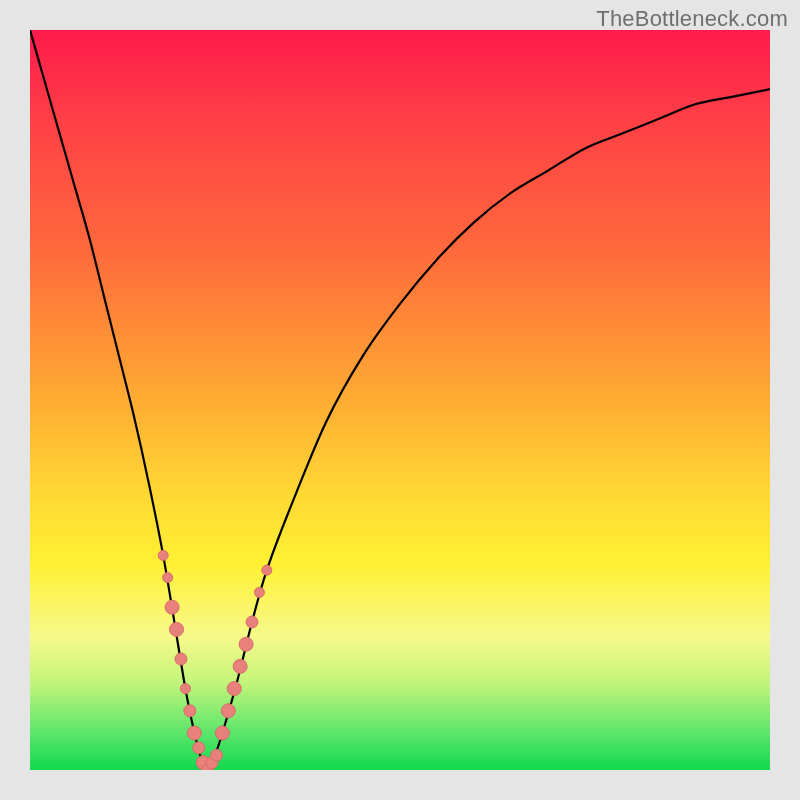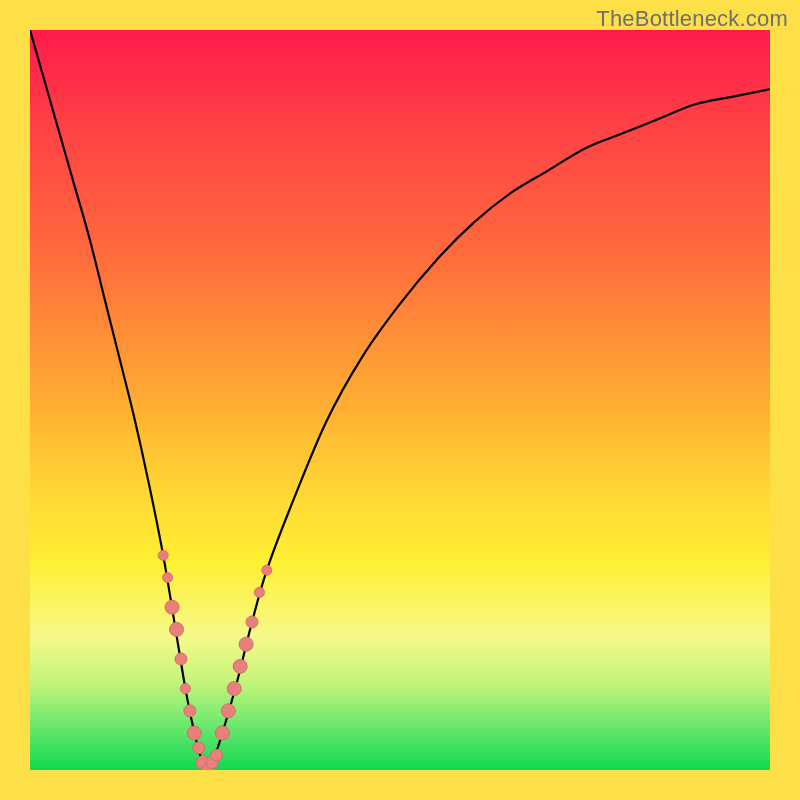--- a/index.html
+++ b/index.html
@@ -8,21 +8,21 @@
     width: 800px;
     height: 800px;
     overflow: hidden;
     background: #000;
     font-family: Arial, Helvetica, sans-serif;
   }
   .frame {
     position: relative;
     width: 800px;
     height: 800px;
-    background: #fde047;
+    background: #e5e5e5;
   }
   .plot-area {
     position: absolute;
     left: 30px;
     top: 30px;
     width: 740px;
     height: 740px;
     
     background: linear-gradient(
       to bottom,

